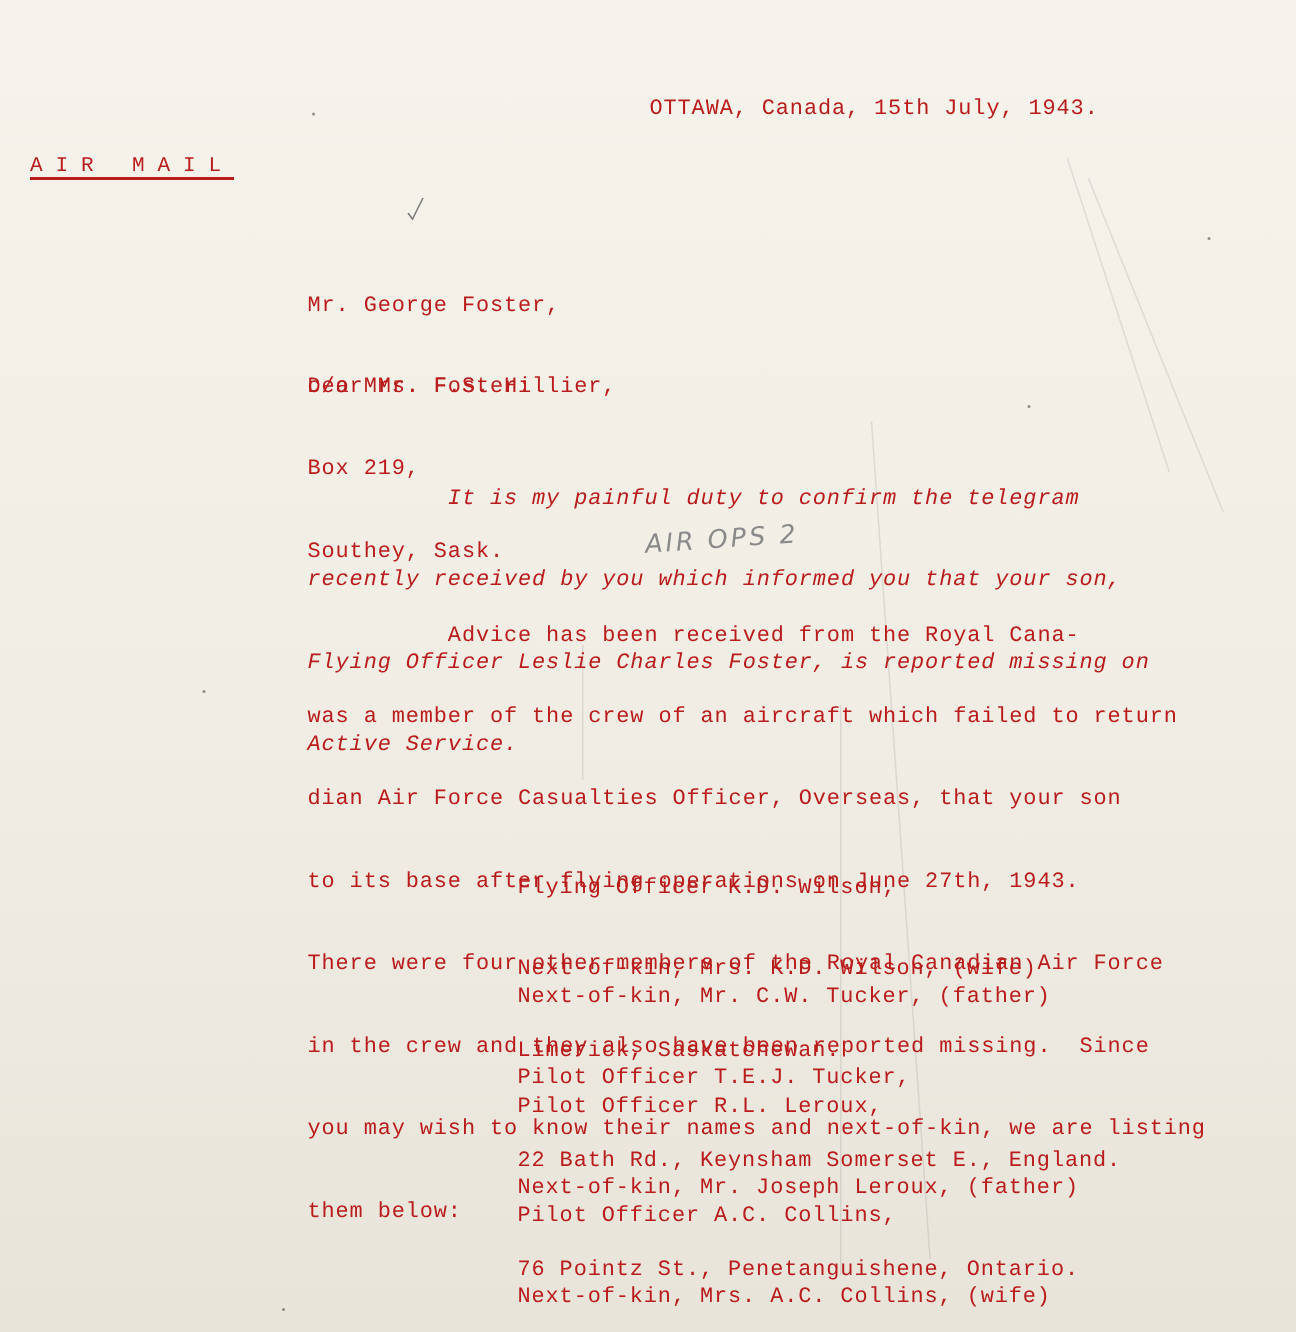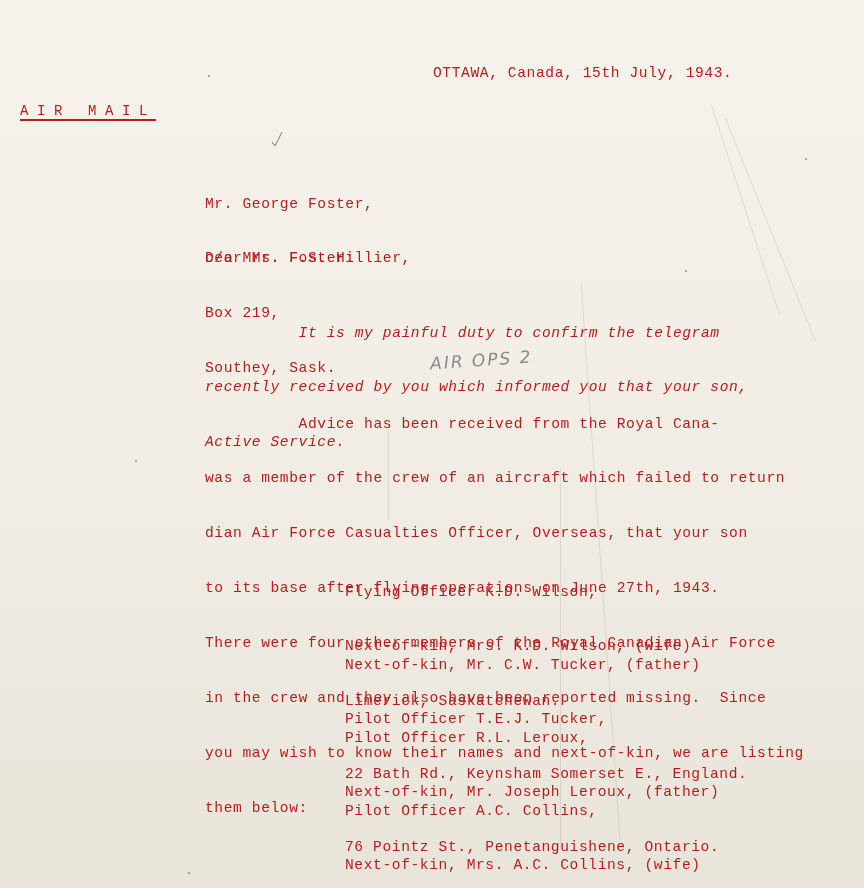--- a/index.html
+++ b/index.html
@@ -85,20 +85,21 @@
     <span class="line">c/o Mrs. F.S. Hillier,</span>
     <span class="line">Box 219,</span>
     <span class="line">Southey, Sask.</span>
   </div>
 
   <div class="tw salutation">Dear Mr. Foster:</div>
 
   <div class="tw para1">
     <span class="line">          It is my painful duty to confirm the telegram</span>
     <span class="line">recently received by you which informed you that your son,</span>
+    <span class="line">Flying Officer Leslie Charles Foster, is reported missing on</span>
     <span class="line">Active Service.</span>
   </div>
 
   <div class="annotation">AIR OPS 2</div>
 
   <div class="tw para2">
     <span class="line">          Advice has been received from the Royal Cana-</span>
     <span class="line">was a member of the crew of an aircraft which failed to return</span>
     <span class="line">dian Air Force Casualties Officer, Overseas, that your son</span>
     <span class="line">to its base after flying operations on June 27th, 1943.</span>

